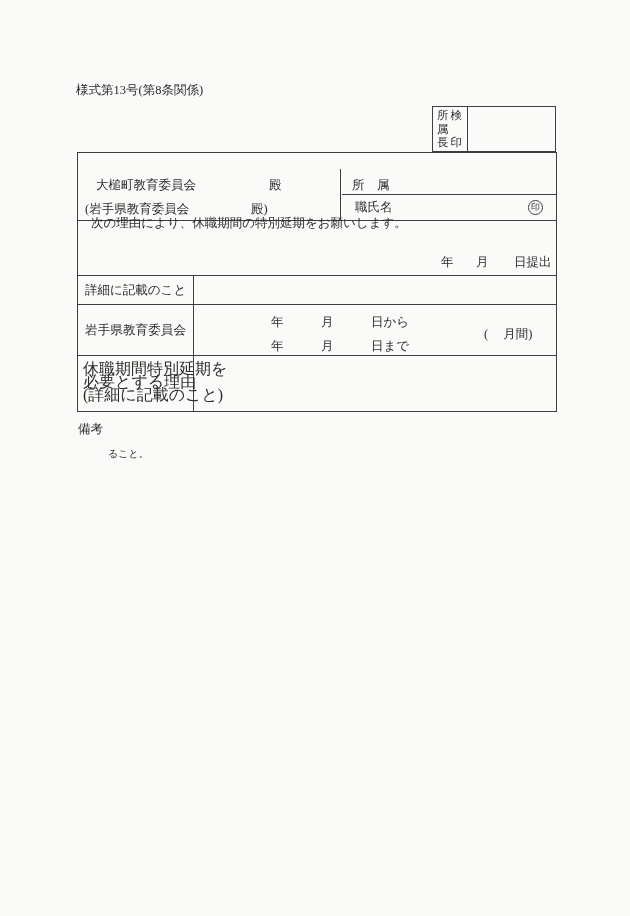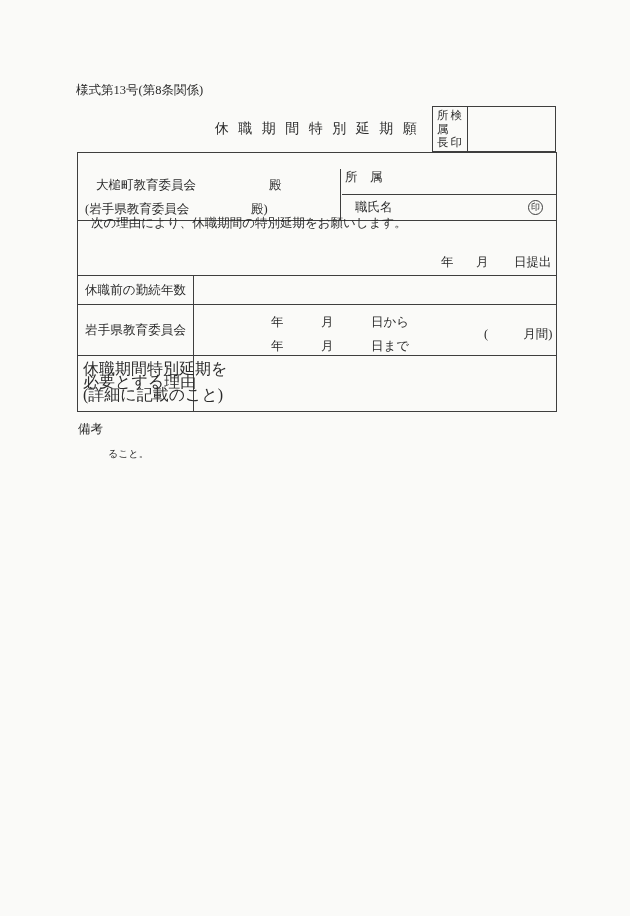--- a/index.html
+++ b/index.html
@@ -45,21 +45,21 @@
   .row-a{position:absolute;left:0;top:16px;width:100%;height:52px;border-bottom:1px solid #3e3e3e;box-sizing:border-box;}
   .addr-cell{position:absolute;left:0;top:0;width:263px;height:51px;border-right:1px solid #3e3e3e;box-sizing:border-box;}
   .addr-line{position:absolute;white-space:nowrap;}
   .addr-line .suffix{position:absolute;left:173px;top:0;white-space:nowrap;}
   .addr-l1{left:18px;top:8px;}
   .addr-l2{left:7px;top:32px;}
   .addr-l2 .suffix{left:166px;}
   .right-col{position:absolute;left:264px;top:0;right:0;height:51px;}
   .cell-shozoku{
     position:absolute;left:0;top:0;right:0;height:26px;border-bottom:1px solid #3e3e3e;
-    box-sizing:border-box;display:flex;align-items:flex-start;padding:0 3px;white-space:nowrap;
+    box-sizing:border-box;display:flex;align-items:flex-end;padding:0 10px;white-space:nowrap;
   }
   .cell-name{
     position:absolute;left:0;top:26px;right:0;height:25px;
     display:flex;align-items:center;justify-content:space-between;padding:0 13px;white-space:nowrap;
   }
   .seal-circle{
     width:15px;height:15px;border:1px solid #3e3e3e;border-radius:50%;
     display:flex;align-items:center;justify-content:center;
     font-size:9px;line-height:9px;box-sizing:border-box;flex:0 0 auto;
   }
@@ -80,36 +80,35 @@
   }
   .row-c{position:absolute;left:0;top:123px;width:100%;height:29px;border-bottom:1px solid #3e3e3e;box-sizing:border-box;}
   .row-d{position:absolute;left:0;top:152px;width:100%;height:51px;border-bottom:1px solid #3e3e3e;box-sizing:border-box;}
   .row-e{position:absolute;left:0;top:203px;width:100%;height:55px;box-sizing:border-box;}
 
   .date-line span{position:absolute;white-space:nowrap;}
   .dl1{position:absolute;left:0;top:9px;width:100%;height:14px;}
   .dl2{position:absolute;left:0;top:33px;width:100%;height:14px;}
   .dy{left:193px;} .dm{left:243px;} .dd{left:293px;text-align:center;}
   .duration{position:absolute;left:406px;top:21px;white-space:nowrap;}
-  .duration .dur-close{margin-left:32px;}
+  .duration .dur-close{margin-left:12px;}
 
   .reason-label{position:absolute;left:5px;top:6px;font-size:16px;line-height:13.2px;white-space:nowrap;}
 
   
   .footer-label{position:absolute;left:78px;top:421px;font-size:12.5px;white-space:nowrap;}
   .footer-line1{position:absolute;left:112px;top:421px;font-size:12.5px;white-space:nowrap;}
   .footer-line2{position:absolute;left:108px;top:447px;font-size:10px;white-space:nowrap;}
 </style>
 </head>
 <body>
 
 <div class="page">
 
   <div class="form-number">様式第13号(第8条関係)</div>
-  <div class="form-title">休職期間特別延期願</div>
 
   <div class="stamp-box">
     <div class="stamp-label-cell">
       <div class="stamp-col">
         <span>所</span>
         <span>属</span>
         <span>長</span>
       </div>
       <div class="stamp-col between">
         <span>検</span>
@@ -147,21 +146,21 @@
       <div class="request-text">次の理由により、休職期間の特別延期をお願いします。</div>
       <div class="submit-line">
         <span class="submit-y">年</span>
         <span class="submit-m">月</span>
         <span class="submit-d">日提出</span>
       </div>
     </div>
 
     <div class="row-c">
       <div class="label-col">
-        <div class="label-justify">休職前の勤続年数</div>
+        <div class="label-justify">詳細に記載のこと</div>
       </div>
       <div></div>
     </div>
 
     <div class="row-d">
       <div class="label-col">
         <div class="label-justify">岩手県教育委員会</div>
       </div>
       <div class="date-line dl1">
         <span class="dy">年</span>

